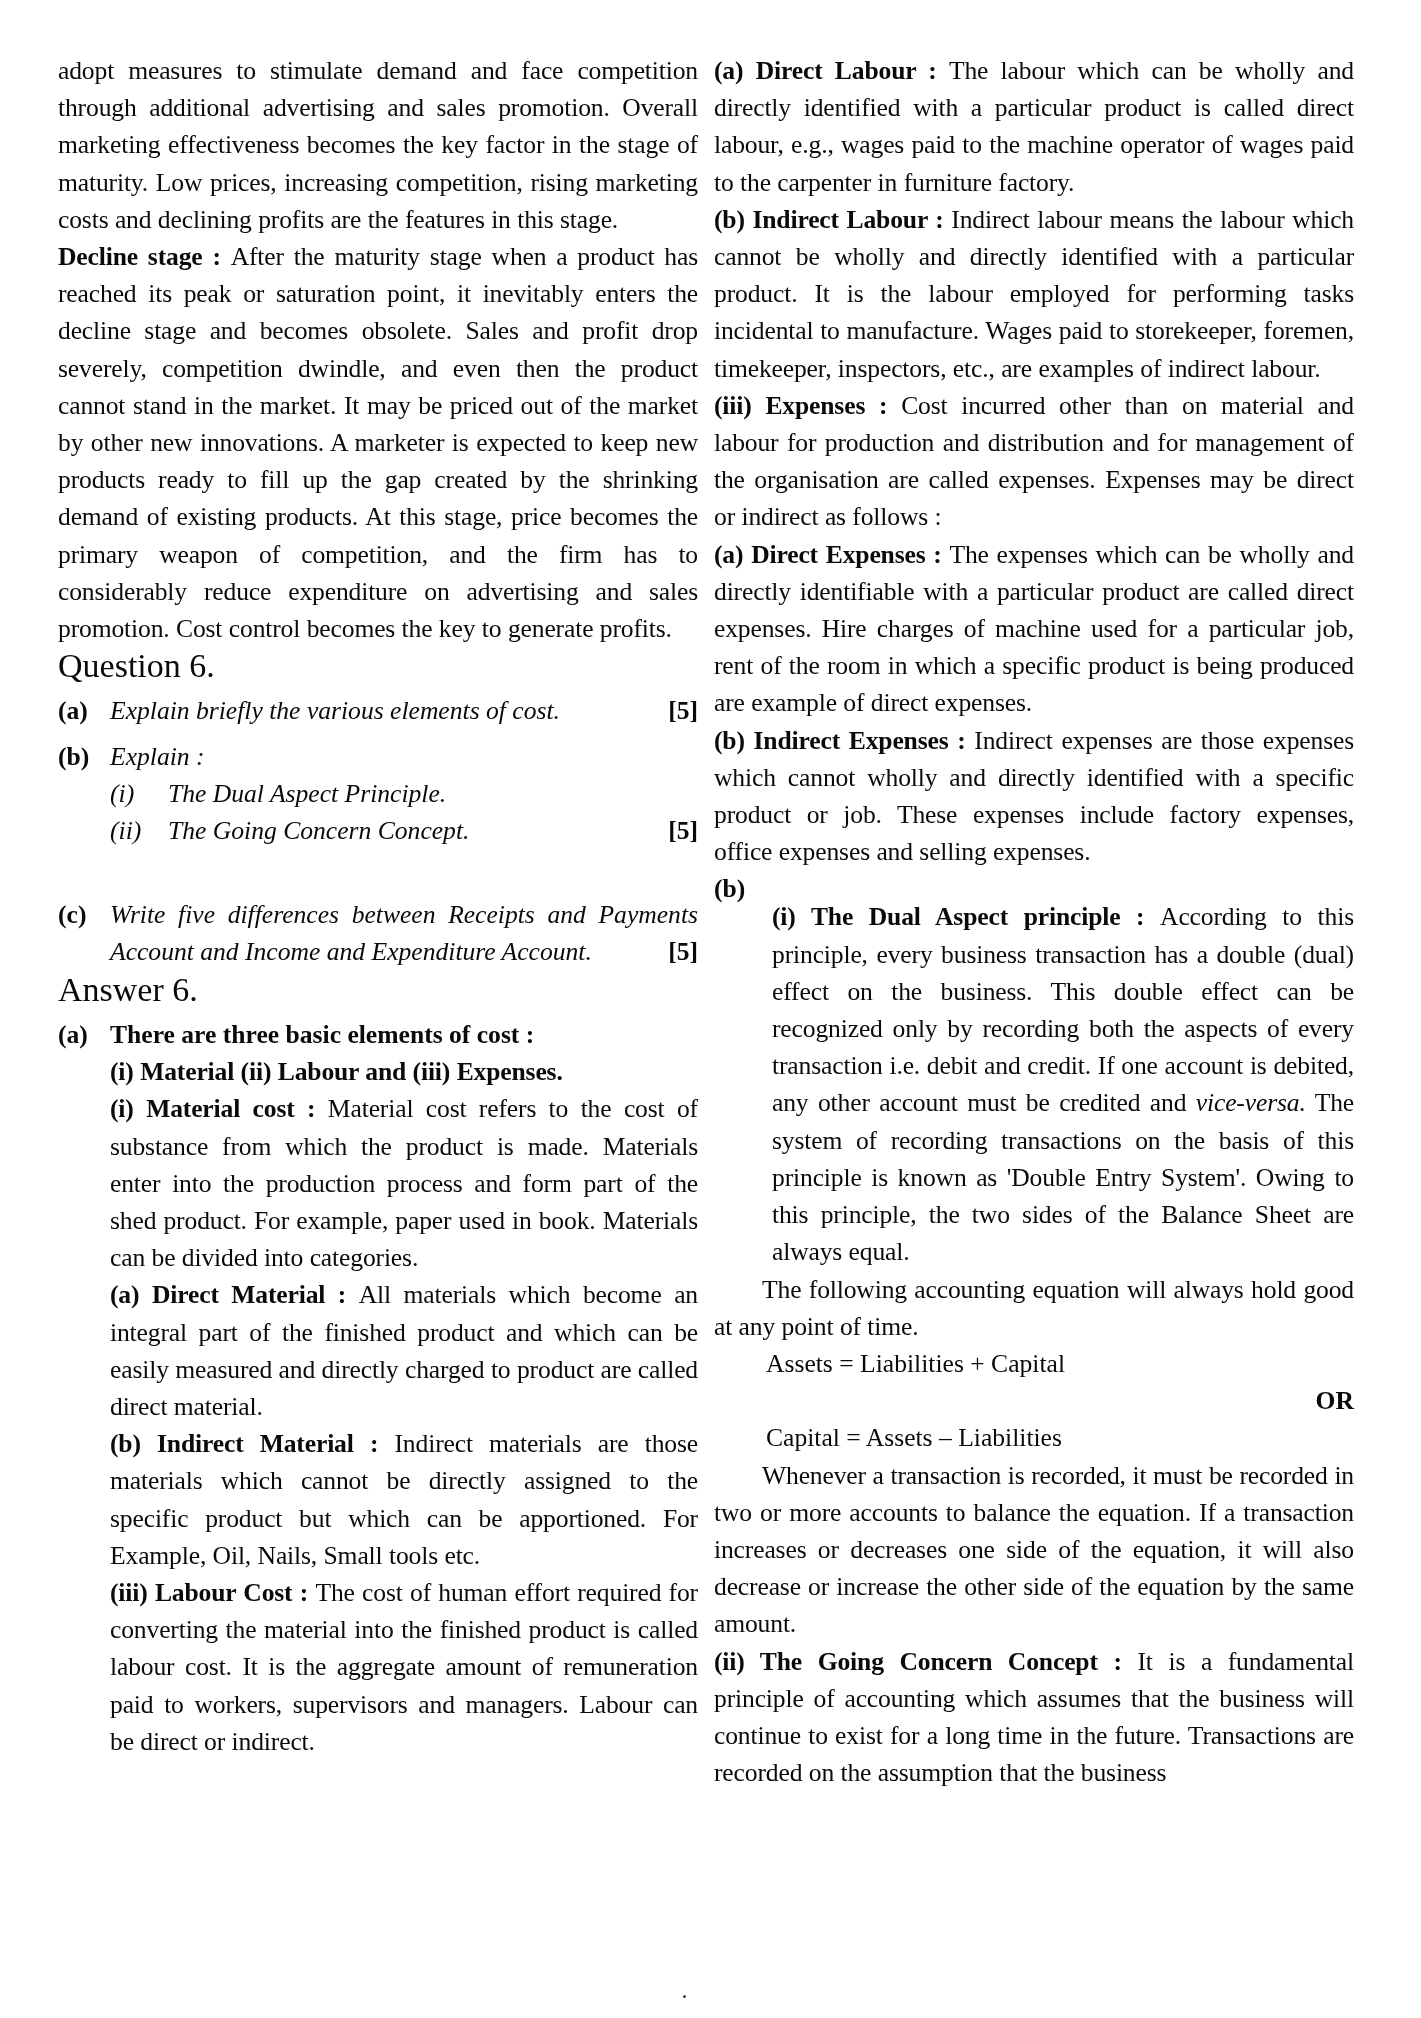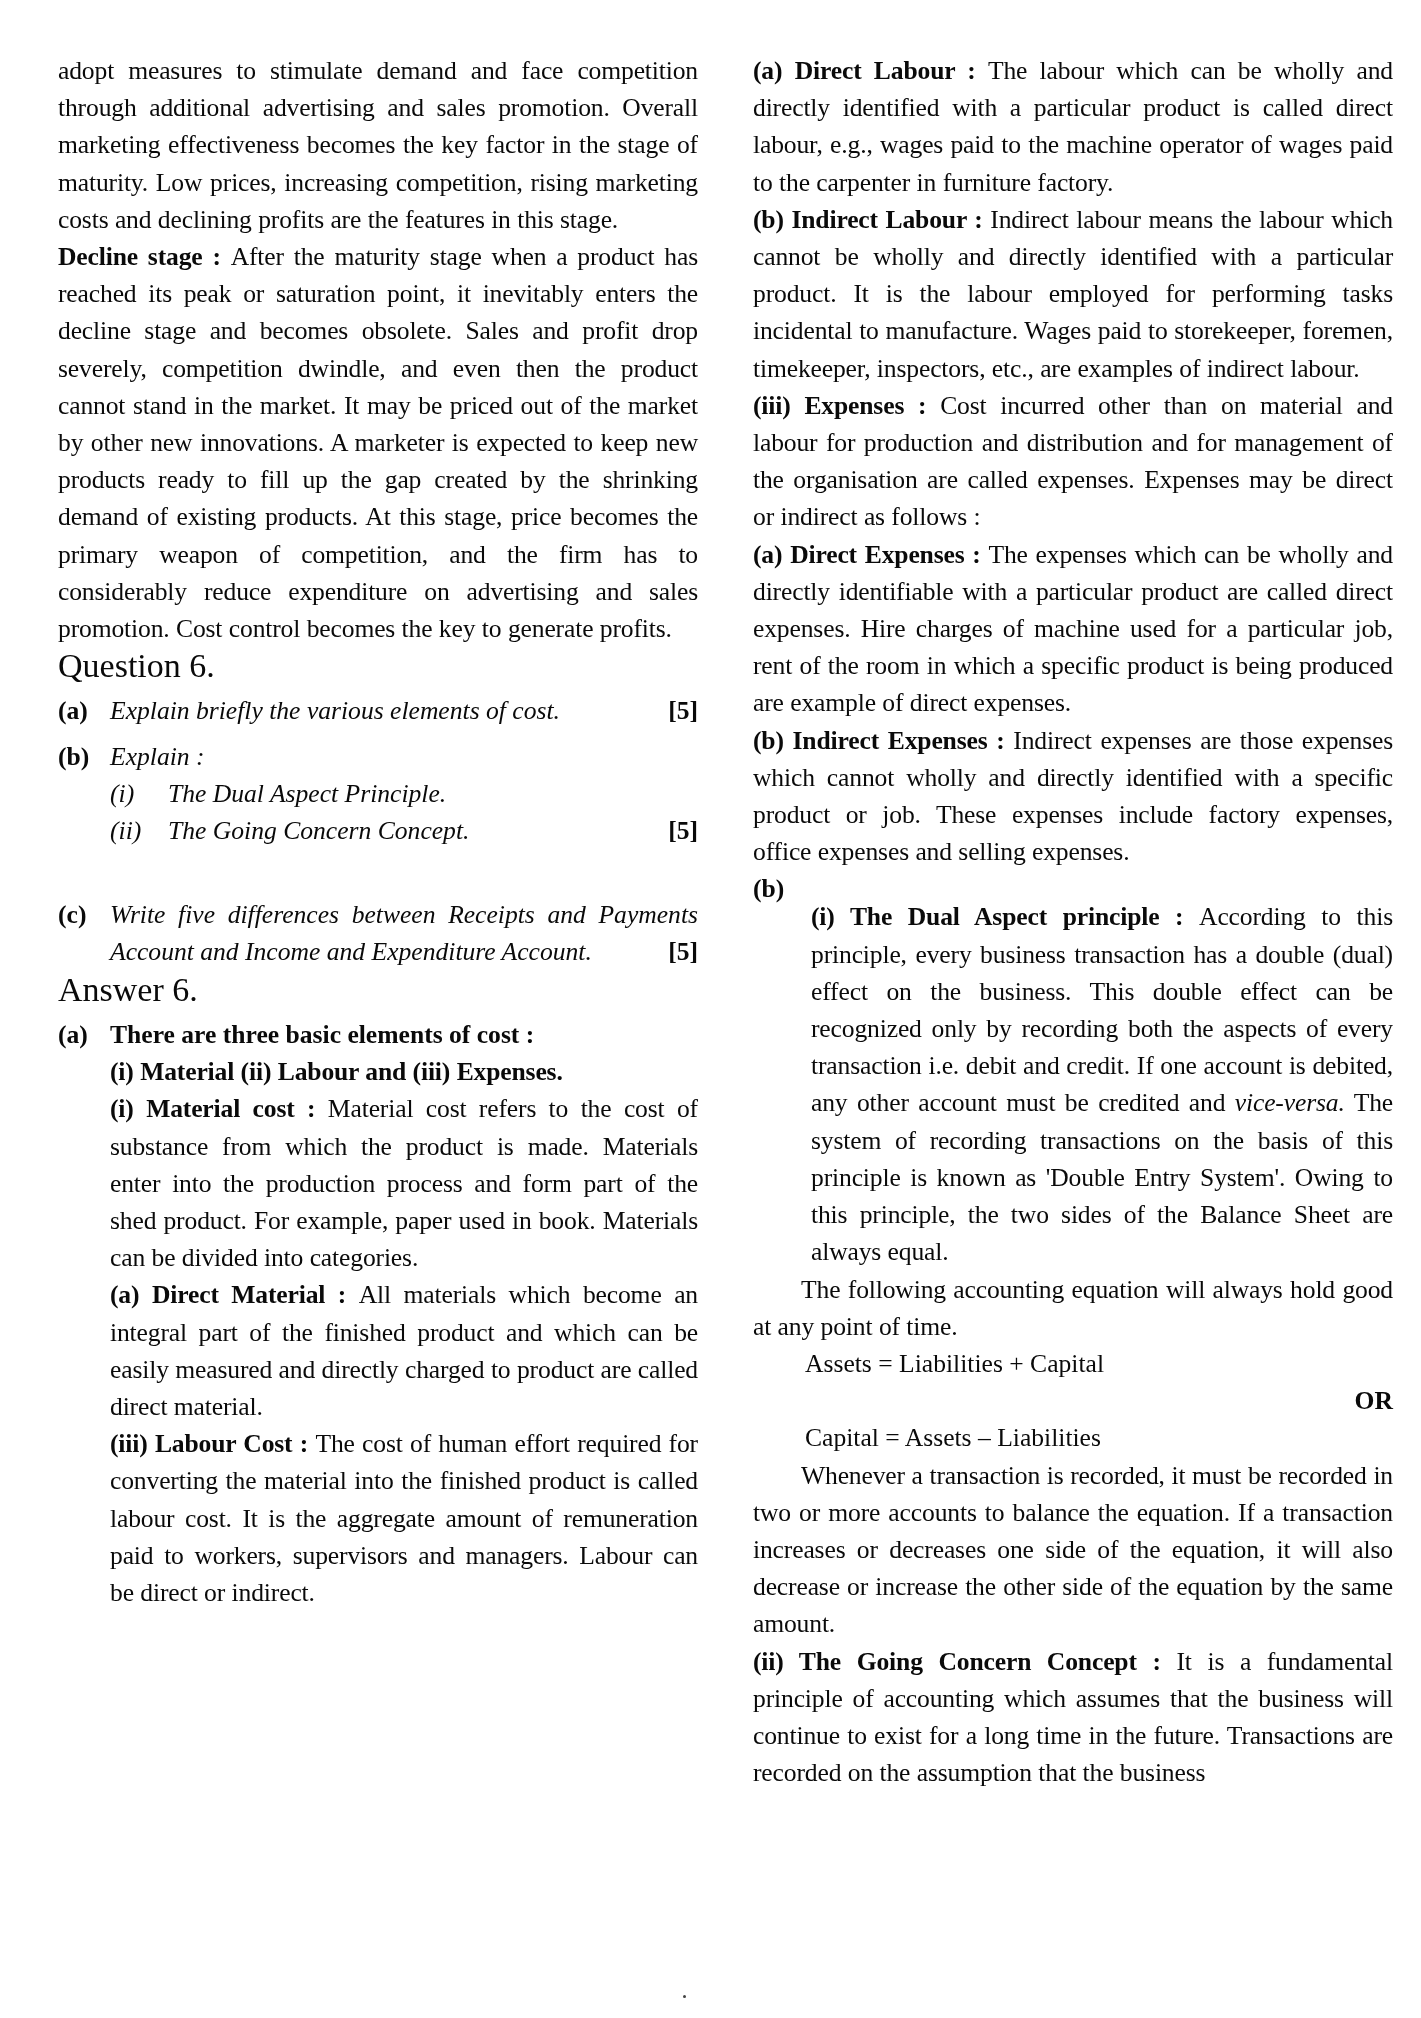--- a/index.html
+++ b/index.html
@@ -19,21 +19,21 @@
 
   .page {
     position: absolute;
     inset: 0;
     padding: 52px 58px 18px 58px;
     box-sizing: border-box;
   }
 
   .columns {
     display: flex;
-    gap: 55px;
+    gap: 16px;
     align-items: flex-start;
     height: 100%;
   }
 
   .col {
     width: 640px;
     flex: 0 0 640px;
   }
 
   
@@ -208,20 +208,21 @@
           <span class="txt left lead">There are three basic elements of cost :</span>
         </span>
       </div>
 
       <p class="para last ind">(i) Material (ii) Labour and (iii) Expenses.</p>
 
       <p class="para ind"><span class="lead">(i) Material cost : </span><span>Material cost refers to the cost of substance from which the product is made. Materials enter into the production process and form part of the shed product. For example, paper used in book. Materials can be divided into categories.</span></p>
 
       <p class="para ind"><span class="lead">(a) Direct Material : </span><span>All materials which become an integral part of the finished product and which can be easily measured and directly charged to product are called direct material.</span></p>
 
+      <p class="para ind"><span class="lead">(b) Indirect Material : </span><span>Indirect materials are those materials which cannot be directly assigned to the specific product but which can be apportioned. For Example, Oil, Nails, Small tools etc.</span></p>
 
       <p class="para ind"><span class="lead">(iii) Labour Cost : </span><span>The cost of human effort required for converting the material into the finished product is called labour cost. It is the aggregate amount of remuneration paid to workers, supervisors and managers. Labour can be direct or indirect.</span></p>
 
     </div>
 
     <div class="col">
 
       <p class="para"><span class="lead">(a) Direct Labour : </span><span>The labour which can be wholly and directly identified with a particular product is called direct labour, e.g., wages paid to the machine operator of wages paid to the carpenter in furniture factory.</span></p>
 
       <p class="para"><span class="lead">(b) Indirect Labour : </span><span>Indirect labour means the labour which cannot be wholly and directly identified with a particular product. It is the labour employed for performing tasks incidental to manufacture. Wages paid to storekeeper, foremen, timekeeper, inspectors, etc., are examples of indirect labour.</span></p>

